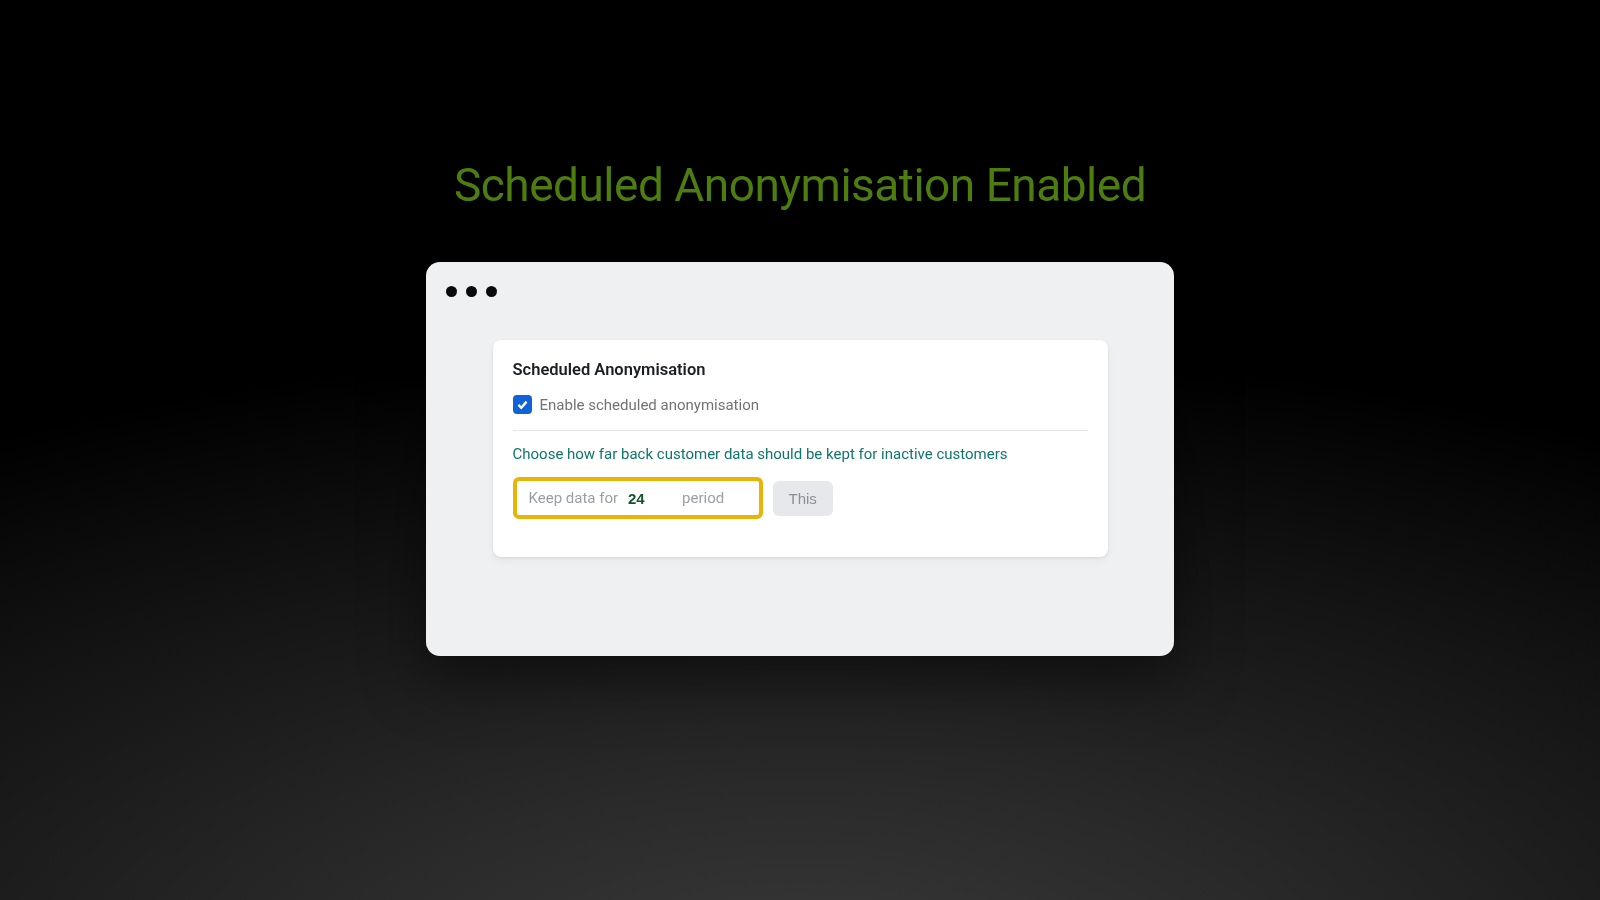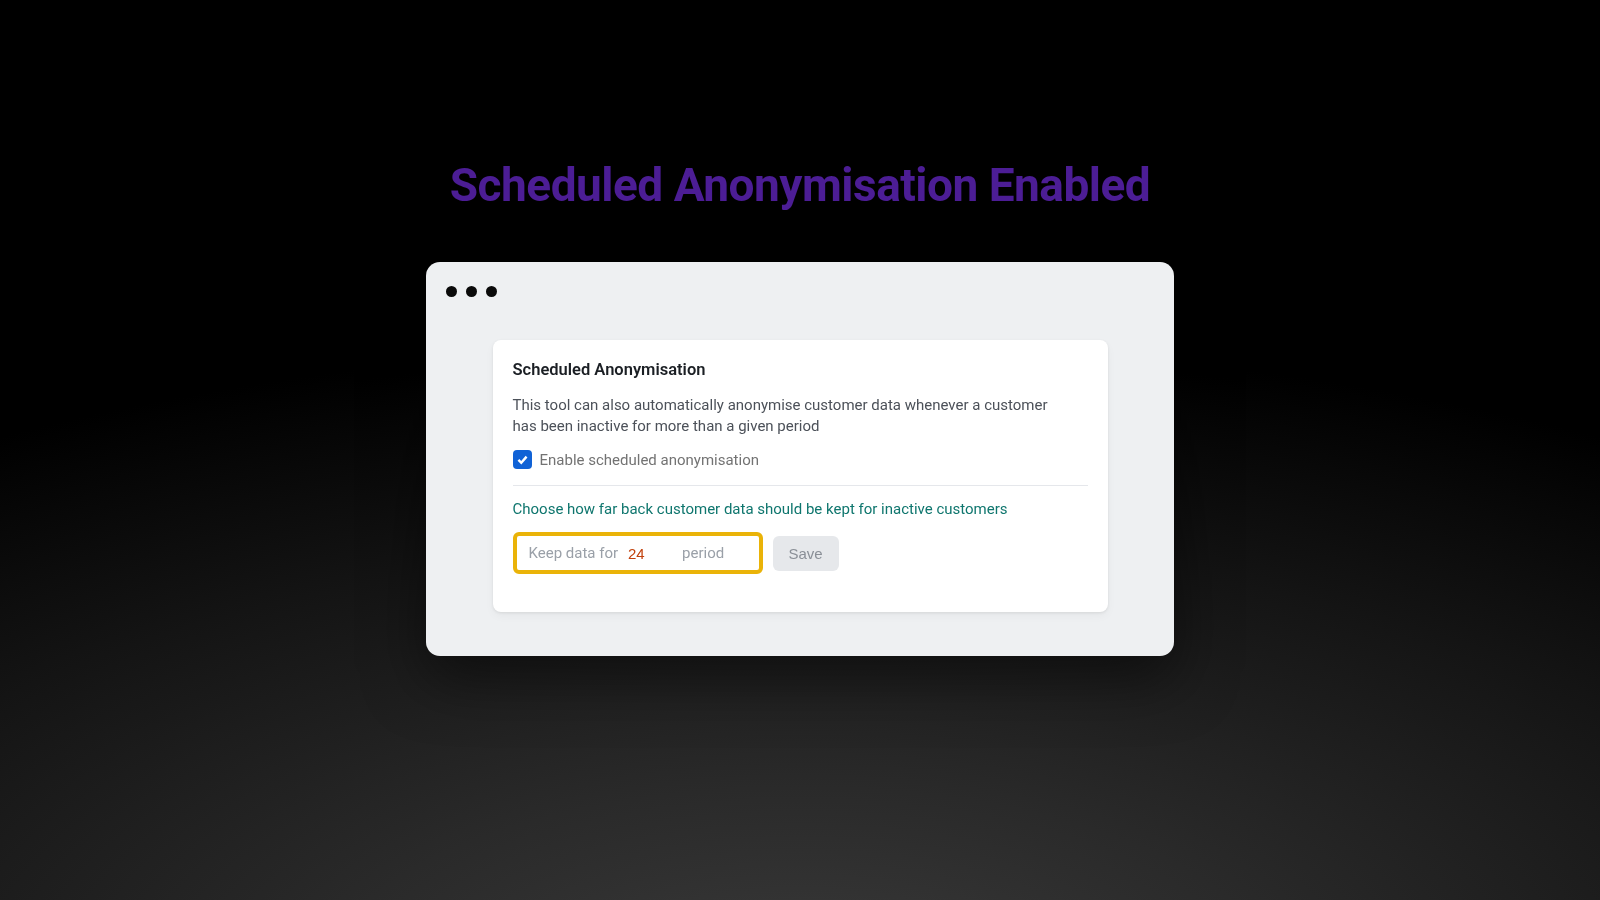--- a/index.html
+++ b/index.html
@@ -7,22 +7,22 @@
   body {
     font-family: -apple-system, BlinkMacSystemFont, "Segoe UI", Roboto, Helvetica, Arial, sans-serif;
     background: radial-gradient(ellipse 120% 90% at 50% 110%, #3a3a3a 0%, #2a2a2a 25%, #141414 55%, #000 80%);
     display: flex;
     flex-direction: column;
     align-items: center;
   }
   .page-title {
     margin-top: 158px;
     font-size: 46px;
-    font-weight: 700;
-    color: #4c1d95;
+    font-weight: 400;
+    color: #4d7c0f;
     letter-spacing: -0.5px;
   }
   .browser-window {
     margin-top: 50px;
     width: 748px;
     height: 394px;
     background: #eef0f2;
     border-radius: 14px;
     box-shadow: 0 20px 60px rgba(0,0,0,0.5);
     position: relative;
@@ -107,23 +107,24 @@
   }
   .duration-prefix, .duration-suffix {
     font-size: 15px;
     color: #9aa0a8;
     white-space: nowrap;
   }
   .duration-input {
     border: none;
     outline: none;
     font-size: 15px;
-    color: #c2410c;
+    color: #14532d;
     width: 44px;
     background: transparent;
+    font-weight: bold;
   }
   .save-btn {
     background: #e6e8eb;
     color: #8a8f97;
     border: none;
     border-radius: 6px;
     padding: 9px 16px;
     font-size: 15px;
     cursor: pointer;
   }
@@ -135,35 +136,34 @@
 
 <div class="browser-window">
   <div class="traffic-lights">
     <span class="dot"></span>
     <span class="dot"></span>
     <span class="dot"></span>
   </div>
 
   <div class="card">
     <div class="card-title">Scheduled Anonymisation</div>
-    <div class="card-desc">This tool can also automatically anonymise customer data whenever a customer has been inactive for more than a given period</div>
 
     <div class="checkbox-row">
       <span class="checkbox">
         <svg viewBox="0 0 16 16">
             <polyline points="3,8.5 6.5,12 13,4.5"></polyline>
           </svg>
       </span>
       <span class="checkbox-label">Enable scheduled anonymisation</span>
     </div>
 
     <div class="retention-desc">Choose how far back customer data should be kept for inactive customers</div>
 
     <div class="input-row">
       <div class="duration-box">
         <span class="duration-prefix">Keep data for</span>
         <input class="duration-input" value="24" style="">
         <span class="duration-suffix">period</span>
       </div>
-      <button class="save-btn">Save</button>
+      <button class="save-btn">This</button>
     </div>
   </div>
 </div>
 
 </body></html>

